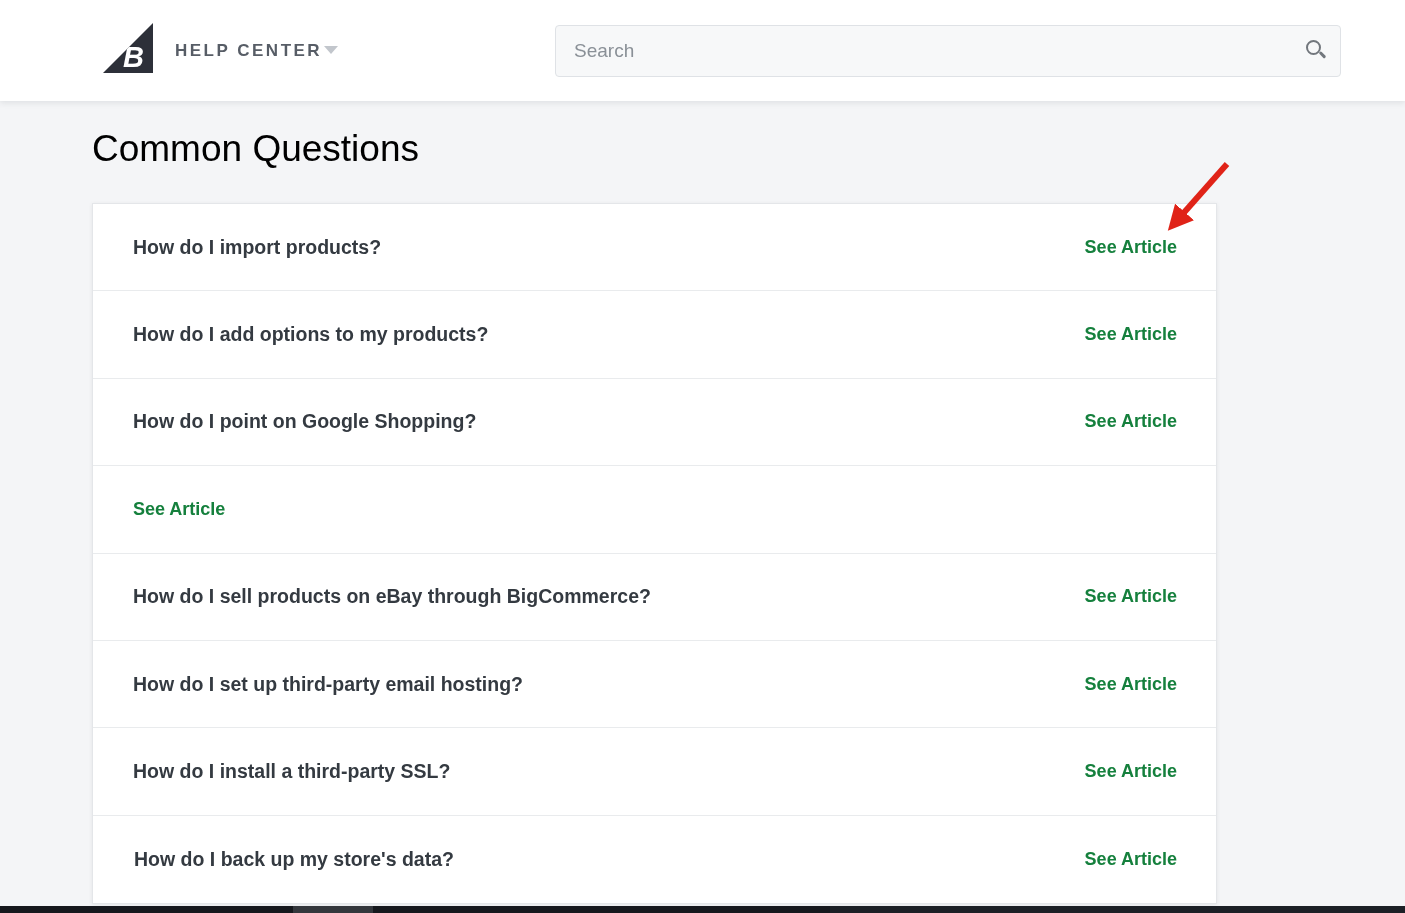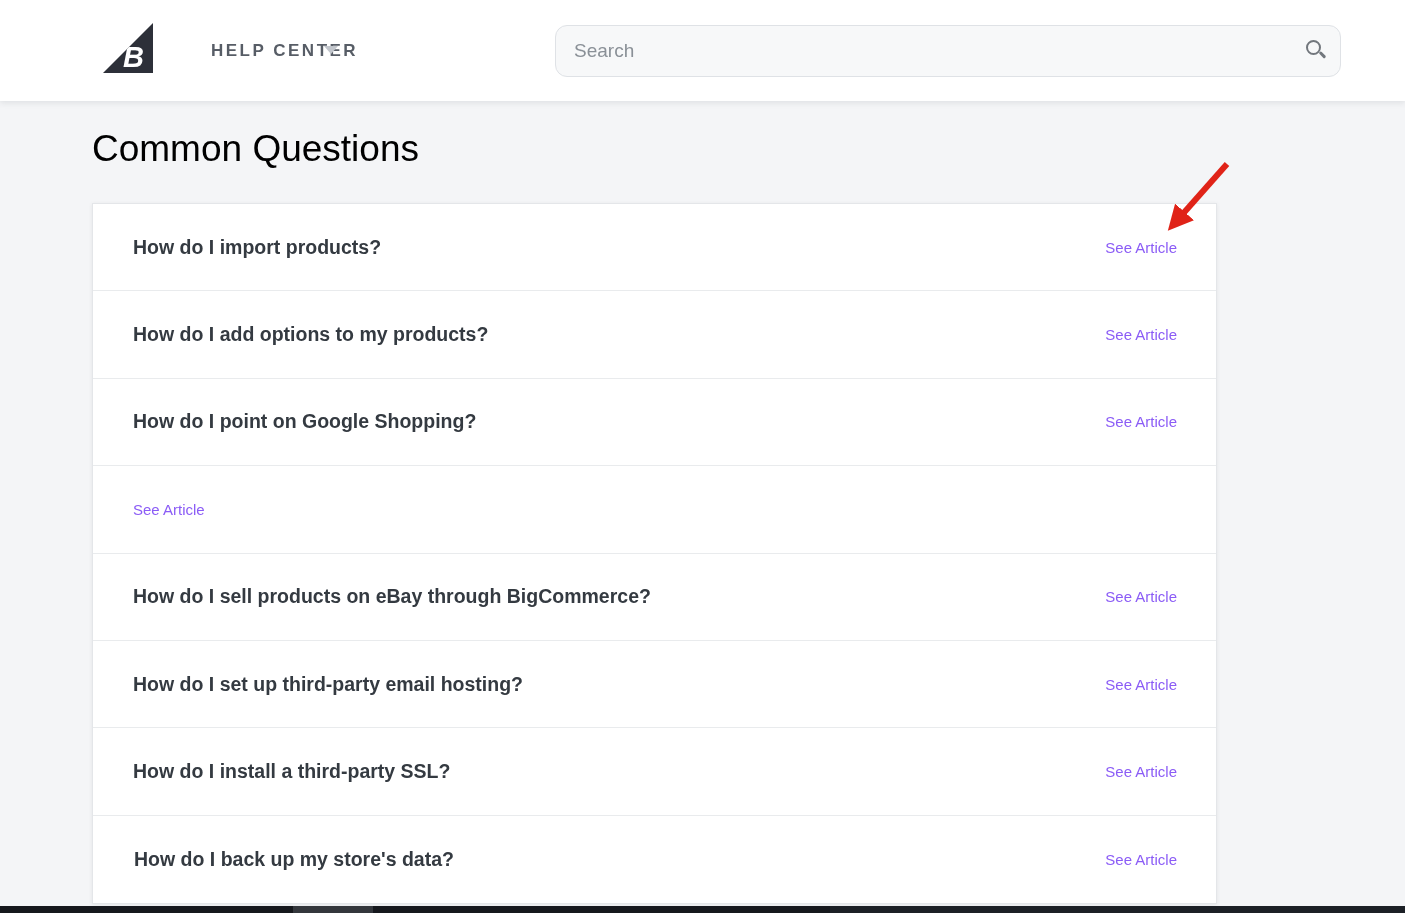--- a/index.html
+++ b/index.html
@@ -34,39 +34,38 @@
     line-height: 1;
     letter-spacing: 0;
   }
   .brand-title {
     position: absolute; left: 175px; top: 0; height: 101px;
     display: flex; align-items: center;
     font-size: 17px; font-weight: 700;
     letter-spacing: 2.5px;
     color: #575d66;
     cursor: pointer;
-    margin-left: 36px;
   }
   .brand-chevron {
     position: absolute; left: 324px; top: 46px;
     width: 0; height: 0;
     border-left: 7px solid transparent;
     border-right: 7px solid transparent;
     border-top: 8px solid #c2c6cc;
     cursor: pointer;
   }
   .search-wrap {
     position: absolute; left: 555px; top: 25px;
     width: 786px; height: 52px;
   }
   .search-input {
     width: 100%; height: 100%;
     background: #f7f8f9;
     border: 1px solid #dfe2e6;
-    border-radius: 12px;
+    border-radius: 4px;
     padding: 0 54px 0 18px;
     font-size: 19px;
     color: #3a4046;
     font-family: "Liberation Sans", sans-serif;
     outline: none;
   }
   .search-input::placeholder { color: #8a9097; }
   .search-icon {
     position: absolute; right: 20px; top: 15px;
     width: 15px; height: 15px;
@@ -108,23 +107,23 @@
     background: #ffffff;
     gap: 22px;
   }
   .faq-row:last-child { border-bottom: none; padding-left: 41px; }
   .faq-question {
     font-size: 19.5px;
     font-weight: 700;
     color: #343a41;
   }
   .faq-link {
-    font-size: 15px;
-    font-weight: 400;
-    color: #8b5cf6;
+    font-size: 18px;
+    font-weight: 700;
+    color: #15803d;
     text-decoration: none;
     cursor: pointer;
   }
 
   
   .annotation-arrow {
     position: absolute; left: 1155px; top: 153px;
     width: 90px; height: 92px;
     z-index: 6;
     pointer-events: none;

